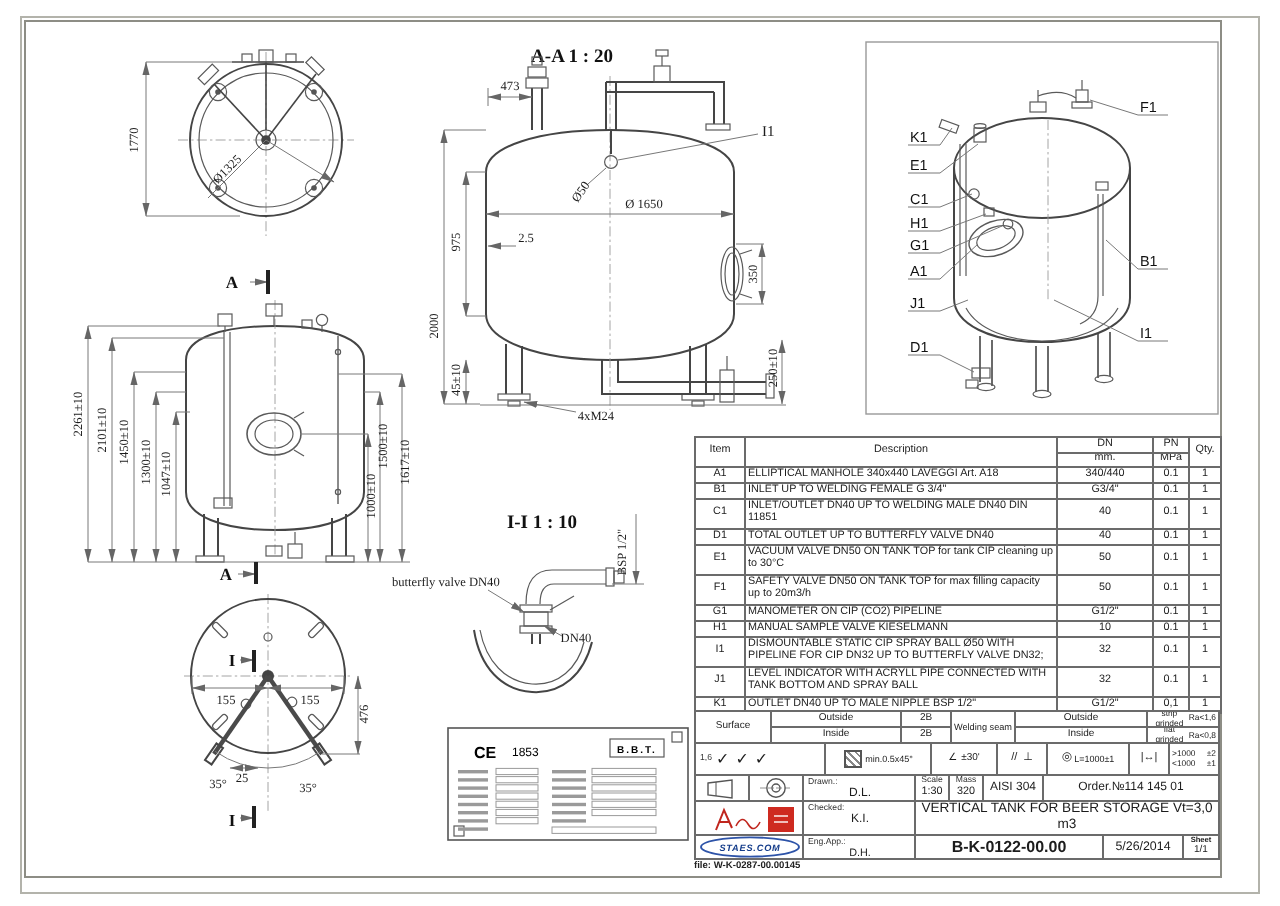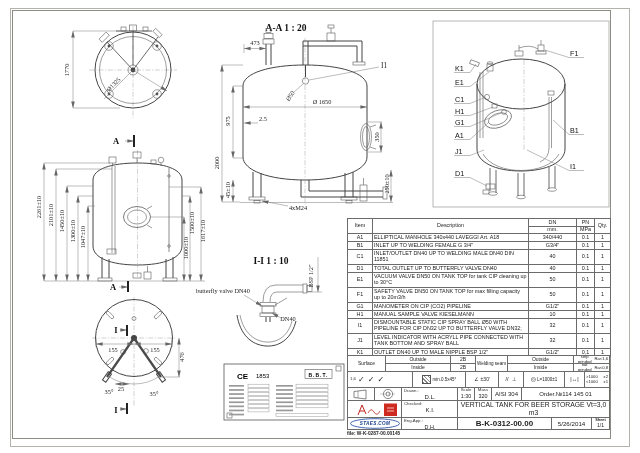--- a/index.html
+++ b/index.html
@@ -607,21 +607,21 @@
     <div class="cell" style="left:0;top:30px;width:54px;height:11px;border-bottom:none">
       <svg width="52" height="11" viewBox="0 0 52 11">
         <ellipse cx="26" cy="5.5" rx="24.5" ry="4.8" fill="#fff" stroke="#2d53a8" stroke-width=".9"></ellipse>
         <text x="26" y="7.4" text-anchor="middle" font-size="4.6" font-weight="bold" font-style="italic" fill="#143c8a" letter-spacing=".4" font-family="Liberation Sans, sans-serif">STAES.COM</text>
       </svg>
     </div>
     <div class="cell lblcell" style="left:54px;top:30px;width:56px;height:11px;border-bottom:none">
       <span class="tiny">Eng.App.:</span>
       <span class="val" style="font-size:5.4px">D.H.</span>
     </div>
-    <div class="cell" style="left:110px;top:30px;width:94px;height:11px;border-bottom:none;font-size:8px;font-weight:bold">B-K-0312-00.00</div>
+    <div class="cell" style="left:110px;top:30px;width:94px;height:11px;border-bottom:none;font-size:8px;font-weight:bold">B-K-0122-00.00</div>
     <div class="cell" style="left:204px;top:30px;width:40px;height:11px;border-bottom:none;font-size:6.2px">5/26/2014</div>
     <div class="cell" style="left:244px;top:30px;width:17px;height:11px;border:none;flex-direction:column">
       <span style="font-size:3.8px;font-weight:bold">Sheet</span>
       <span style="font-size:5px">1/1</span>
     </div>
   </div>
 
   <div class="abs filenote">file: W-K-0287-00.00145</div>
 </div>
 

